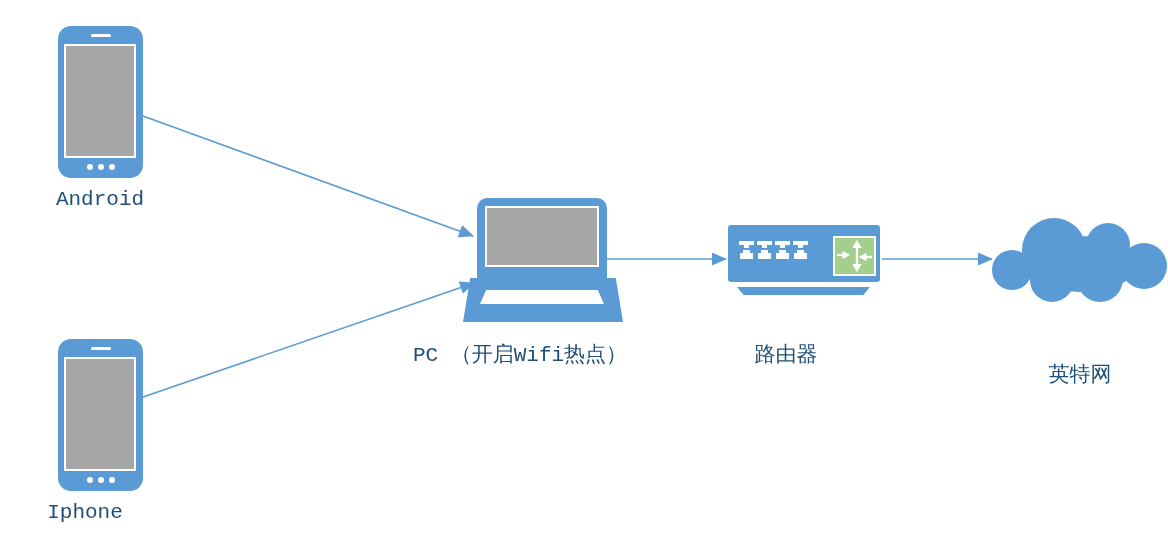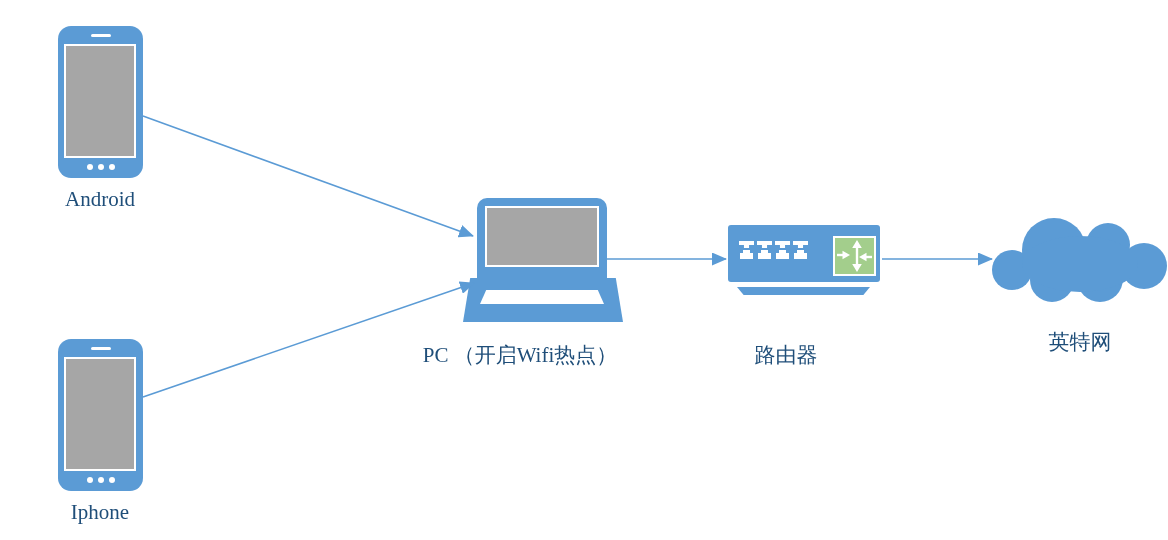--- a/index.html
+++ b/index.html
@@ -1,18 +1,18 @@
 <!DOCTYPE html>
 <html><head>
 <meta charset="utf-8">
 <style>
   html,body { margin:0; padding:0; background:#ffffff; }
   .canvas {
     position:relative; width:1168px; height:540px; background:#ffffff;
-    font-family:Liberation Serif, serif; overflow:hidden;
+    font-family:Liberation Mono, monospace; overflow:hidden;
   }
 
   
   .connectors { position:absolute; left:0; top:0; z-index:5; pointer-events:none; }
 
   
   .phone { position:absolute; width:85px; height:152px; background:#5B9BD5; border-radius:13px; }
   .phone .speaker {
     position:absolute; top:8px; left:50%; transform:translateX(-50%);
     width:20px; height:3px; background:#fff; border-radius:2px;
@@ -68,24 +68,24 @@
 
   
   .cloud { position:absolute; left:992px; top:217px; }
 
   
   .node-label {
     position:absolute; color:#1F4E79; font-size:21px; line-height:25px;
     text-align:center; white-space:nowrap;
   }
   .lbl-android { left:15px;  top:187px; width:170px; }
-  .lbl-iphone  { left:15px;  top:500px; width:170px; }
+  .lbl-iphone  { left:0;  top:500px; width:170px; }
   .lbl-pc      { left:410px; top:343px; width:220px; }
   .lbl-router  { left:711px; top:343px; width:150px; }
-  .lbl-cloud   { left:1005px;top:330px; width:150px; }
+  .lbl-cloud   { left:1005px;top:363px; width:150px; }
 </style>
 </head>
 <body>
 
 <div class="canvas">
 
   <div class="phone" style="left:58px; top:26px;">
     <span class="speaker"></span>
     <span class="screen"></span>
     <span class="dots">

